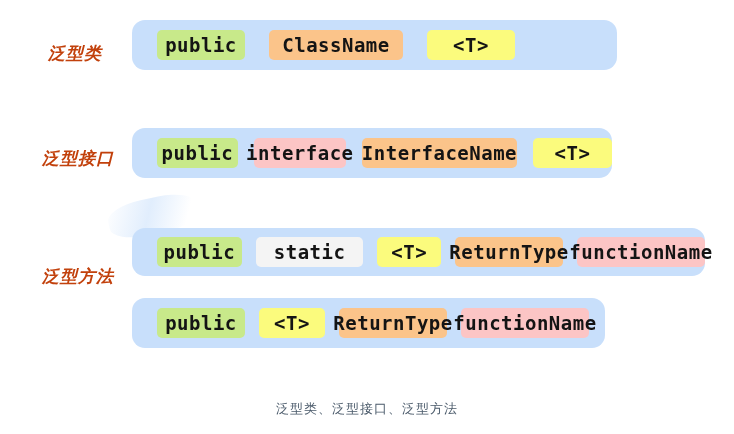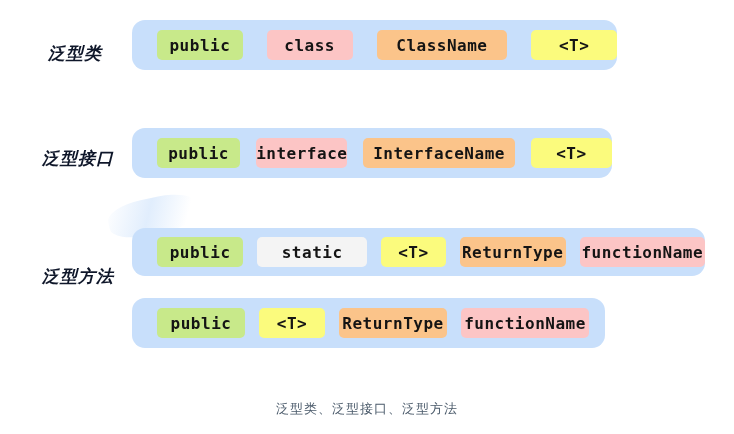--- a/index.html
+++ b/index.html
@@ -21,21 +21,21 @@
     height: 434px;
   }
 
   
   .row-label {
     position: absolute;
     font-family: "Liberation Serif", serif;
     font-weight: bold;
     font-style: italic;
     font-size: 17px;
-    color: #0f172a;
+    color: #c2410c;
     letter-spacing: 1px;
     white-space: nowrap;
   }
 
   
   .code-row {
     position: absolute;
     background: #c8dffb;
     border-radius: 13px;
     display: flex;
@@ -45,21 +45,21 @@
 
   
   .token {
     display: inline-flex;
     align-items: center;
     justify-content: center;
     border-radius: 5px;
     box-sizing: border-box;
     font-family: "DejaVu Sans Mono", monospace;
     font-weight: bold;
-    font-size: 16px;
+    font-size: 19px;
     color: #141414;
     white-space: nowrap;
     height: 30px;
     letter-spacing: 0.5px;
   }
   .token.green  { background: #c8e98a; }
   .token.pink   { background: #fcc5c5; }
   .token.orange { background: #fbc48a; }
   .token.yellow { background: #fbfb7d; }
   .token.white  { background: #f4f4f4; }
@@ -93,21 +93,20 @@
 </style>
 </head>
 <body>
 
 <div id="diagram">
   <div class="watermark"></div>
   <div class="caption">泛型类、泛型接口、泛型方法</div>
 <div class="row-label" style="left: 48px; top: 42px;">泛型类</div>
     <div class="code-row" style="left: 132px; top: 20px; width: 485px; height: 50px; padding-left: 25px; gap: 24px;">
       <span class="token green" style="width: 88px;">public</span>
-      <span class="token pink" style="width: 88px;">class</span>
       <span class="token orange" style="width: 134px;">ClassName</span>
       <span class="token yellow" style="width: 88px;">&lt;T&gt;</span>
     </div>
     <div class="row-label" style="left: 42px; top: 147px;">泛型接口</div>
     <div class="code-row" style="left: 132px; top: 128px; width: 480px; height: 50px; padding-left: 25px; gap: 16px;">
       <span class="token green" style="width: 88px;">public</span>
       <span class="token pink" style="width: 92px;">interface</span>
       <span class="token orange" style="width: 160px;">InterfaceName</span>
       <span class="token yellow" style="width: 86px;">&lt;T&gt;</span>
     </div>

